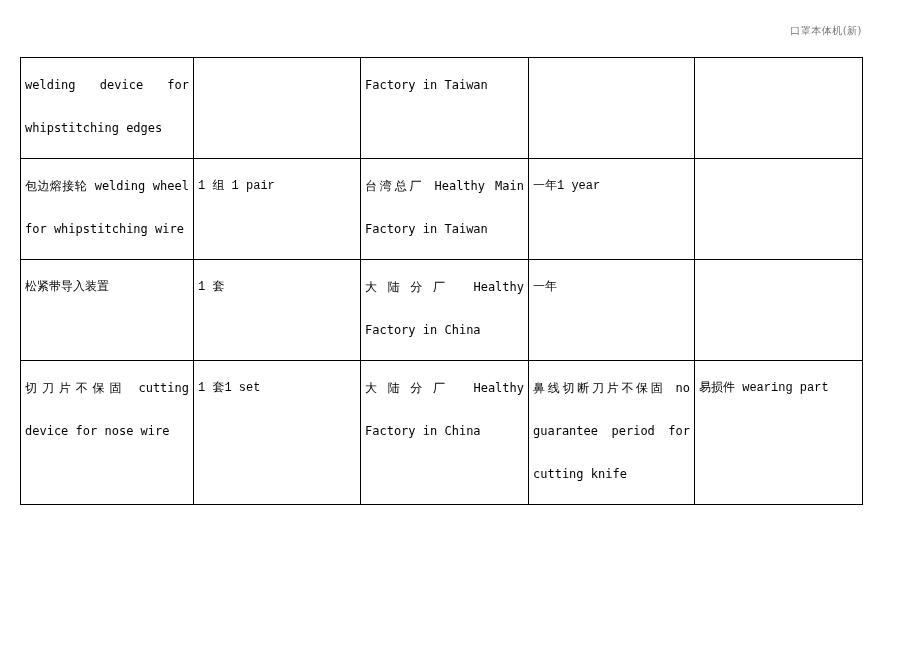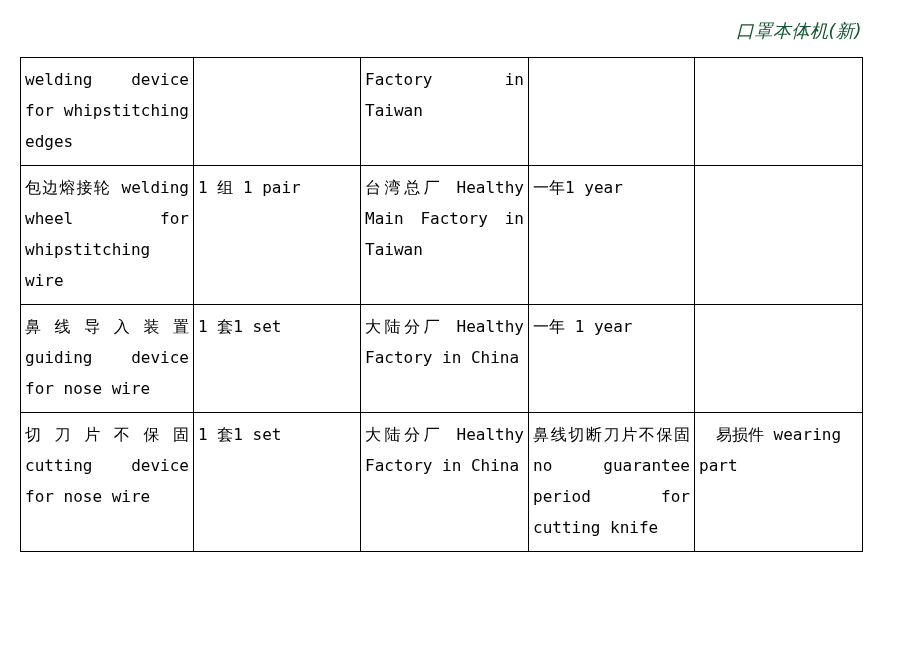--- a/index.html
+++ b/index.html
@@ -20,67 +20,67 @@
     width: 920px;
     height: 651px;
     box-sizing: border-box;
   }
 
   .page-header {
     position: absolute;
     top: 24px;
     right: 58px;
     font-family: "DejaVu Sans", "Liberation Sans", sans-serif;
-    font-size: 18px;
+    font-size: 10px;
     line-height: 14px;
-    color: #14532d;
+    color: #737373;
     letter-spacing: 0.5px;
     white-space: nowrap;
-    font-style: italic;
   }
 
   .table-wrap {
     position: absolute;
     left: 20px;
     top: 57px;
     width: 842px;
   }
 
   table.doc-table {
     border-collapse: collapse;
     table-layout: fixed;
     width: 842px;
   }
 
   table.doc-table td {
     border: 1px solid #000000;
     vertical-align: top;
     padding: 6px 4px 8px 4px;
-    font-size: 16px;
-    line-height: 31px;
+    font-size: 12px;
+    line-height: 43px;
     font-family: "DejaVu Sans Mono", "Liberation Mono", monospace;
     word-wrap: break-word;
     overflow-wrap: break-word;
   }
 
   
   .c1 { width: 173px; }
   .c2 { width: 167px; }
   .c3 { width: 168px; }
   .c4 { width: 166px; margin-left: 12px; }
   .c5 { width: 168px; }
 
   
   .just {
     text-align: justify;
     text-align-last: left;
     margin: 0;
   }
   .just.nowrapline {
     text-align: center;
+    font-family: Liberation Mono, monospace;
   }
 </style>
 </head>
 <body>
 
 <div class="page">
 
   <div class="page-header">口罩本体机(新)</div>
 
   <div class="table-wrap">
@@ -125,38 +125,38 @@
           <td class="c4">
             <p class="just nowrapline">一年1 year</p>
           </td>
           <td class="c5">
             <p class="just nowrapline"></p>
           </td>
         </tr>
 
 
 
-
         <tr>
           <td class="c1">
-            <p class="just">鼻线导入装置 guiding device for nose wire</p>
+            <p class="just nowrapline">松紧带导入装置</p>
           </td>
           <td class="c2">
-            <p class="just nowrapline">1 套1 set</p>
+            <p class="just nowrapline">1 套</p>
           </td>
           <td class="c3">
             <p class="just">大陆分厂 Healthy Factory in China</p>
           </td>
           <td class="c4">
-            <p class="just nowrapline">一年 1 year</p>
+            <p class="just nowrapline">一年</p>
           </td>
           <td class="c5">
             <p class="just nowrapline"></p>
           </td>
         </tr>
+
 
         <tr>
           <td class="c1">
             <p class="just">切刀片不保固 cutting device for nose wire</p>
           </td>
           <td class="c2">
             <p class="just nowrapline">1 套1 set</p>
           </td>
           <td class="c3">
             <p class="just">大陆分厂 Healthy Factory in China</p>

